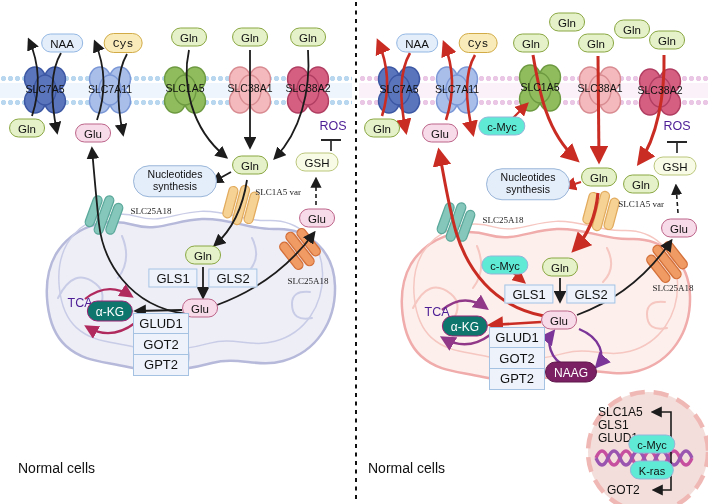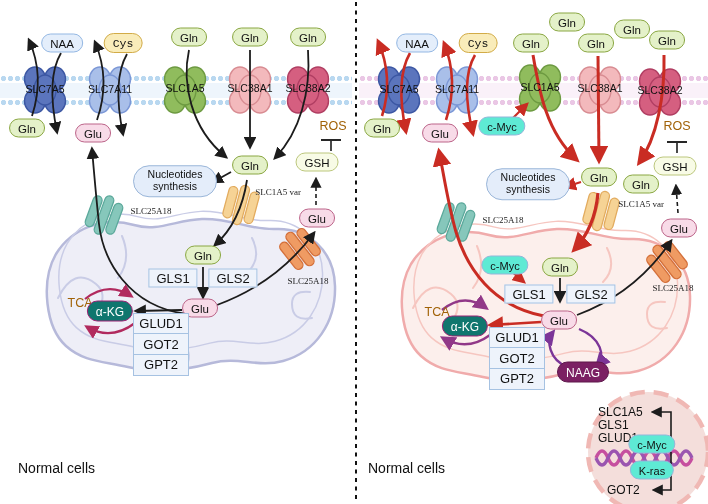--- a/index.html
+++ b/index.html
@@ -24,21 +24,21 @@
   .proc{background:#e4edfa;border-color:#9ab6d9;border-radius:18px;font-size:10.5px;
         white-space:normal;width:74px;line-height:1.12;text-align:center;padding:3px 4px;}
   .akg{background:#0f766e;border-color:#9a2374;color:#fff;font-size:12px;}
   .naagc{background:#7b2063;border-color:#5e174b;color:#fff;font-size:12px;}
   .ebox{background:#eef3fb;border:1.5px solid #a6c2e2;font-size:13px;padding:1px 7px;color:#111;}
   .stack{position:absolute;transform:translateX(-50%);}
   .cell{background:#eef3fb;border:1.5px solid #a6c2e2;font-size:13px;width:54px;height:20px;
         display:flex;align-items:center;justify-content:center;margin-top:-1.5px;}
   .tl{font-size:10.5px;color:#111;}
   .sm{font-size:9px;color:#222;font-family:Liberation Serif, serif;}
-  .ros,.tca{font-size:12.5px;color:#a16207;}
+  .ros,.tca{font-size:12.5px;color:#4c1d95;}
   .cap{position:absolute;font-size:14px;color:#111;}
   .gene{position:absolute;font-size:12px;color:#111;}
 </style>
 </head>
 <body>
 
 <div id="stage">
 
   <div id="memL">
     <div class="mrow"></div>
@@ -257,21 +257,21 @@
     <div class="c ebox" style="left:529px;top:294px">GLS1</div>
     <div class="c ebox" style="left:591px;top:294px">GLS2</div>
     <div class="c oval glu" style="left:559px;top:320px">Glu</div>
     <div class="c tca" style="left:437px;top:312px">TCA</div>
     <div class="c oval akg" style="left:465px;top:326px">α-KG</div>
     <div class="stack" style="left:517px;top:328px">
       <div class="cell">GLUD1</div>
       <div class="cell">GOT2</div>
       <div class="cell">GPT2</div>
     </div>
-    <div class="c oval naagc" style="left:583px;top:372px">NAAG</div>
+    <div class="c oval naagc" style="left:571px;top:372px">NAAG</div>
 
     <div class="gene" style="left:598px;top:405px">SLC1A5</div>
     <div class="gene" style="left:598px;top:418px">GLS1</div>
     <div class="gene" style="left:598px;top:431px">GLUD1</div>
     <div class="c oval myc" style="left:652px;top:444px">c-Myc</div>
     <div class="c oval myc" style="left:652px;top:470px">K-ras</div>
     <div class="gene" style="left:607px;top:483px">GOT2</div>
 
     <div class="cap" style="left:368px;top:460px">Normal cells</div>
   </div>

